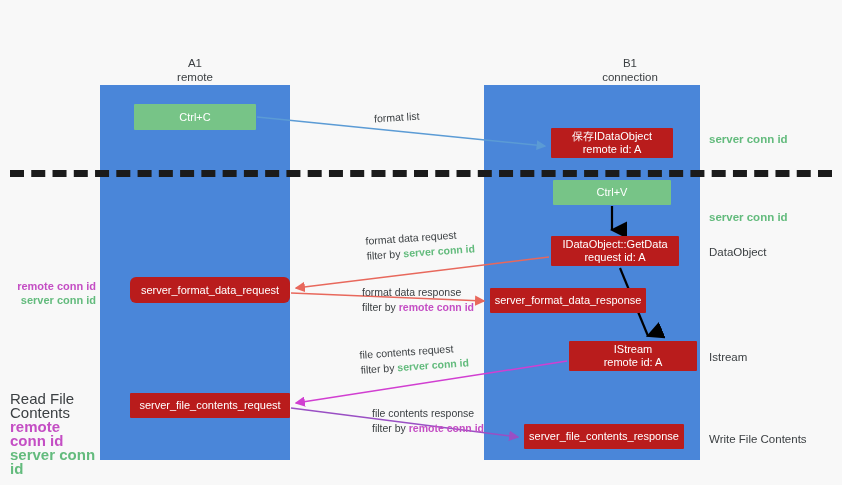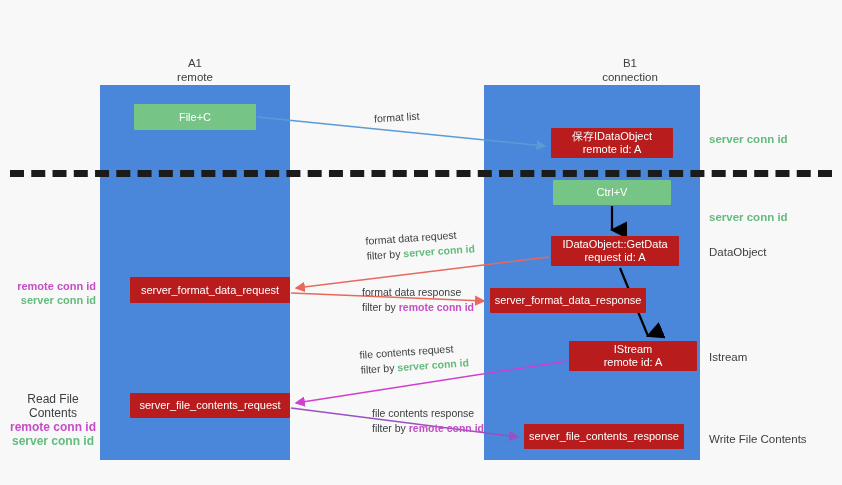--- a/index.html
+++ b/index.html
@@ -49,39 +49,39 @@
   }
   .box.green{background:#77c487;}
   .box.orange{background:#fbb košt;}
   .box.orange{background:#fbb040;}
   .box.orange{background:#b91c1c;}
 
   #box-ctrlc{left:134px;top:104px;width:122px;height:26px;}
   #box-save-ido{left:551px;top:128px;width:122px;height:30px;}
   #box-ctrlv{left:553px;top:180px;width:118px;height:25px;}
   #box-getdata{left:551px;top:236px;width:128px;height:30px;}
-  #box-fmt-req{left:130px;top:277px;width:160px;height:26px;}
+  #box-fmt-req{left:130px;top:277px;width:160px;height:26px;border-radius:6px;}
   #box-fmt-resp{left:490px;top:288px;width:156px;height:25px;}
   #box-istream{left:569px;top:341px;width:128px;height:30px;}
   #box-file-req{left:130px;top:393px;width:160px;height:25px;}
   #box-file-resp{left:524px;top:424px;width:160px;height:25px;}
 
   
   .side-label{font-size:11.5px;line-height:14px;}
   .green-txt{color:#63bb7d;font-weight:bold;}
   .purple-txt{color:#c44ec4;font-weight:bold;}
   #lbl-server1{left:709px;top:132px;}
   #lbl-server2{left:709px;top:210px;}
   #lbl-dataobject{left:709px;top:245px;color:#3c4043;}
   #lbl-istream{left:709px;top:350px;color:#3c4043;}
   #lbl-writefile{left:709px;top:432px;color:#3c4043;}
 
   
   #lbl-left-fmt{left:10px;top:279px;width:86px;text-align:right;font-size:11px;line-height:14px;}
-  #lbl-left-file{left:10px;top:392px;width:86px;text-align:center;font-size:12px;line-height:14px;}
+  #lbl-left-file{left:10px;top:392px;width:86px;text-align:left;font-size:15px;line-height:14px;}
   #lbl-left-file .plain{color:#3c4043;font-weight:normal;}
 
   
   .edge-cap{font-size:10.5px;line-height:15px;color:#3c4043;white-space:nowrap;}
   #cap-format-list{left:374px;top:110px;transform:rotate(-3.5deg);}
   #cap-fmt-req{left:366px;top:230px;transform:rotate(-4deg);}
   #cap-fmt-resp{left:362px;top:285px;}
   #cap-file-req{left:360px;top:344px;transform:rotate(-4deg);}
   #cap-file-resp{left:372px;top:406px;}
   .cap-line2{display:block;}
@@ -145,21 +145,21 @@
 
     <g>
       <line x1="567" y1="361" x2="296" y2="403" stroke="#d13fd1" stroke-width="1.5" marker-end="url(#ah-magenta)"></line>
     </g>
 
     <g>
       <line x1="291" y1="408" x2="518" y2="437" stroke="#9a4fc4" stroke-width="1.5" marker-end="url(#ah-purple)"></line>
     </g>
   </svg>
 
-  <div class="abs box green" id="box-ctrlc">File+C</div>
+  <div class="abs box green" id="box-ctrlc">Ctrl+C</div>
   <div class="abs box orange" id="box-save-ido">保存IDataObject
 remote id: A</div>
   <div class="abs box green" id="box-ctrlv">Ctrl+V</div>
   <div class="abs box orange" id="box-getdata">IDataObject::GetData
 request id: A</div>
   <div class="abs box orange" id="box-fmt-req">server_format_data_request</div>
   <div class="abs box orange" id="box-fmt-resp">server_format_data_response</div>
   <div class="abs box orange" id="box-istream">IStream
 remote id: A</div>
   <div class="abs box orange" id="box-file-req">server_file_contents_request</div>

